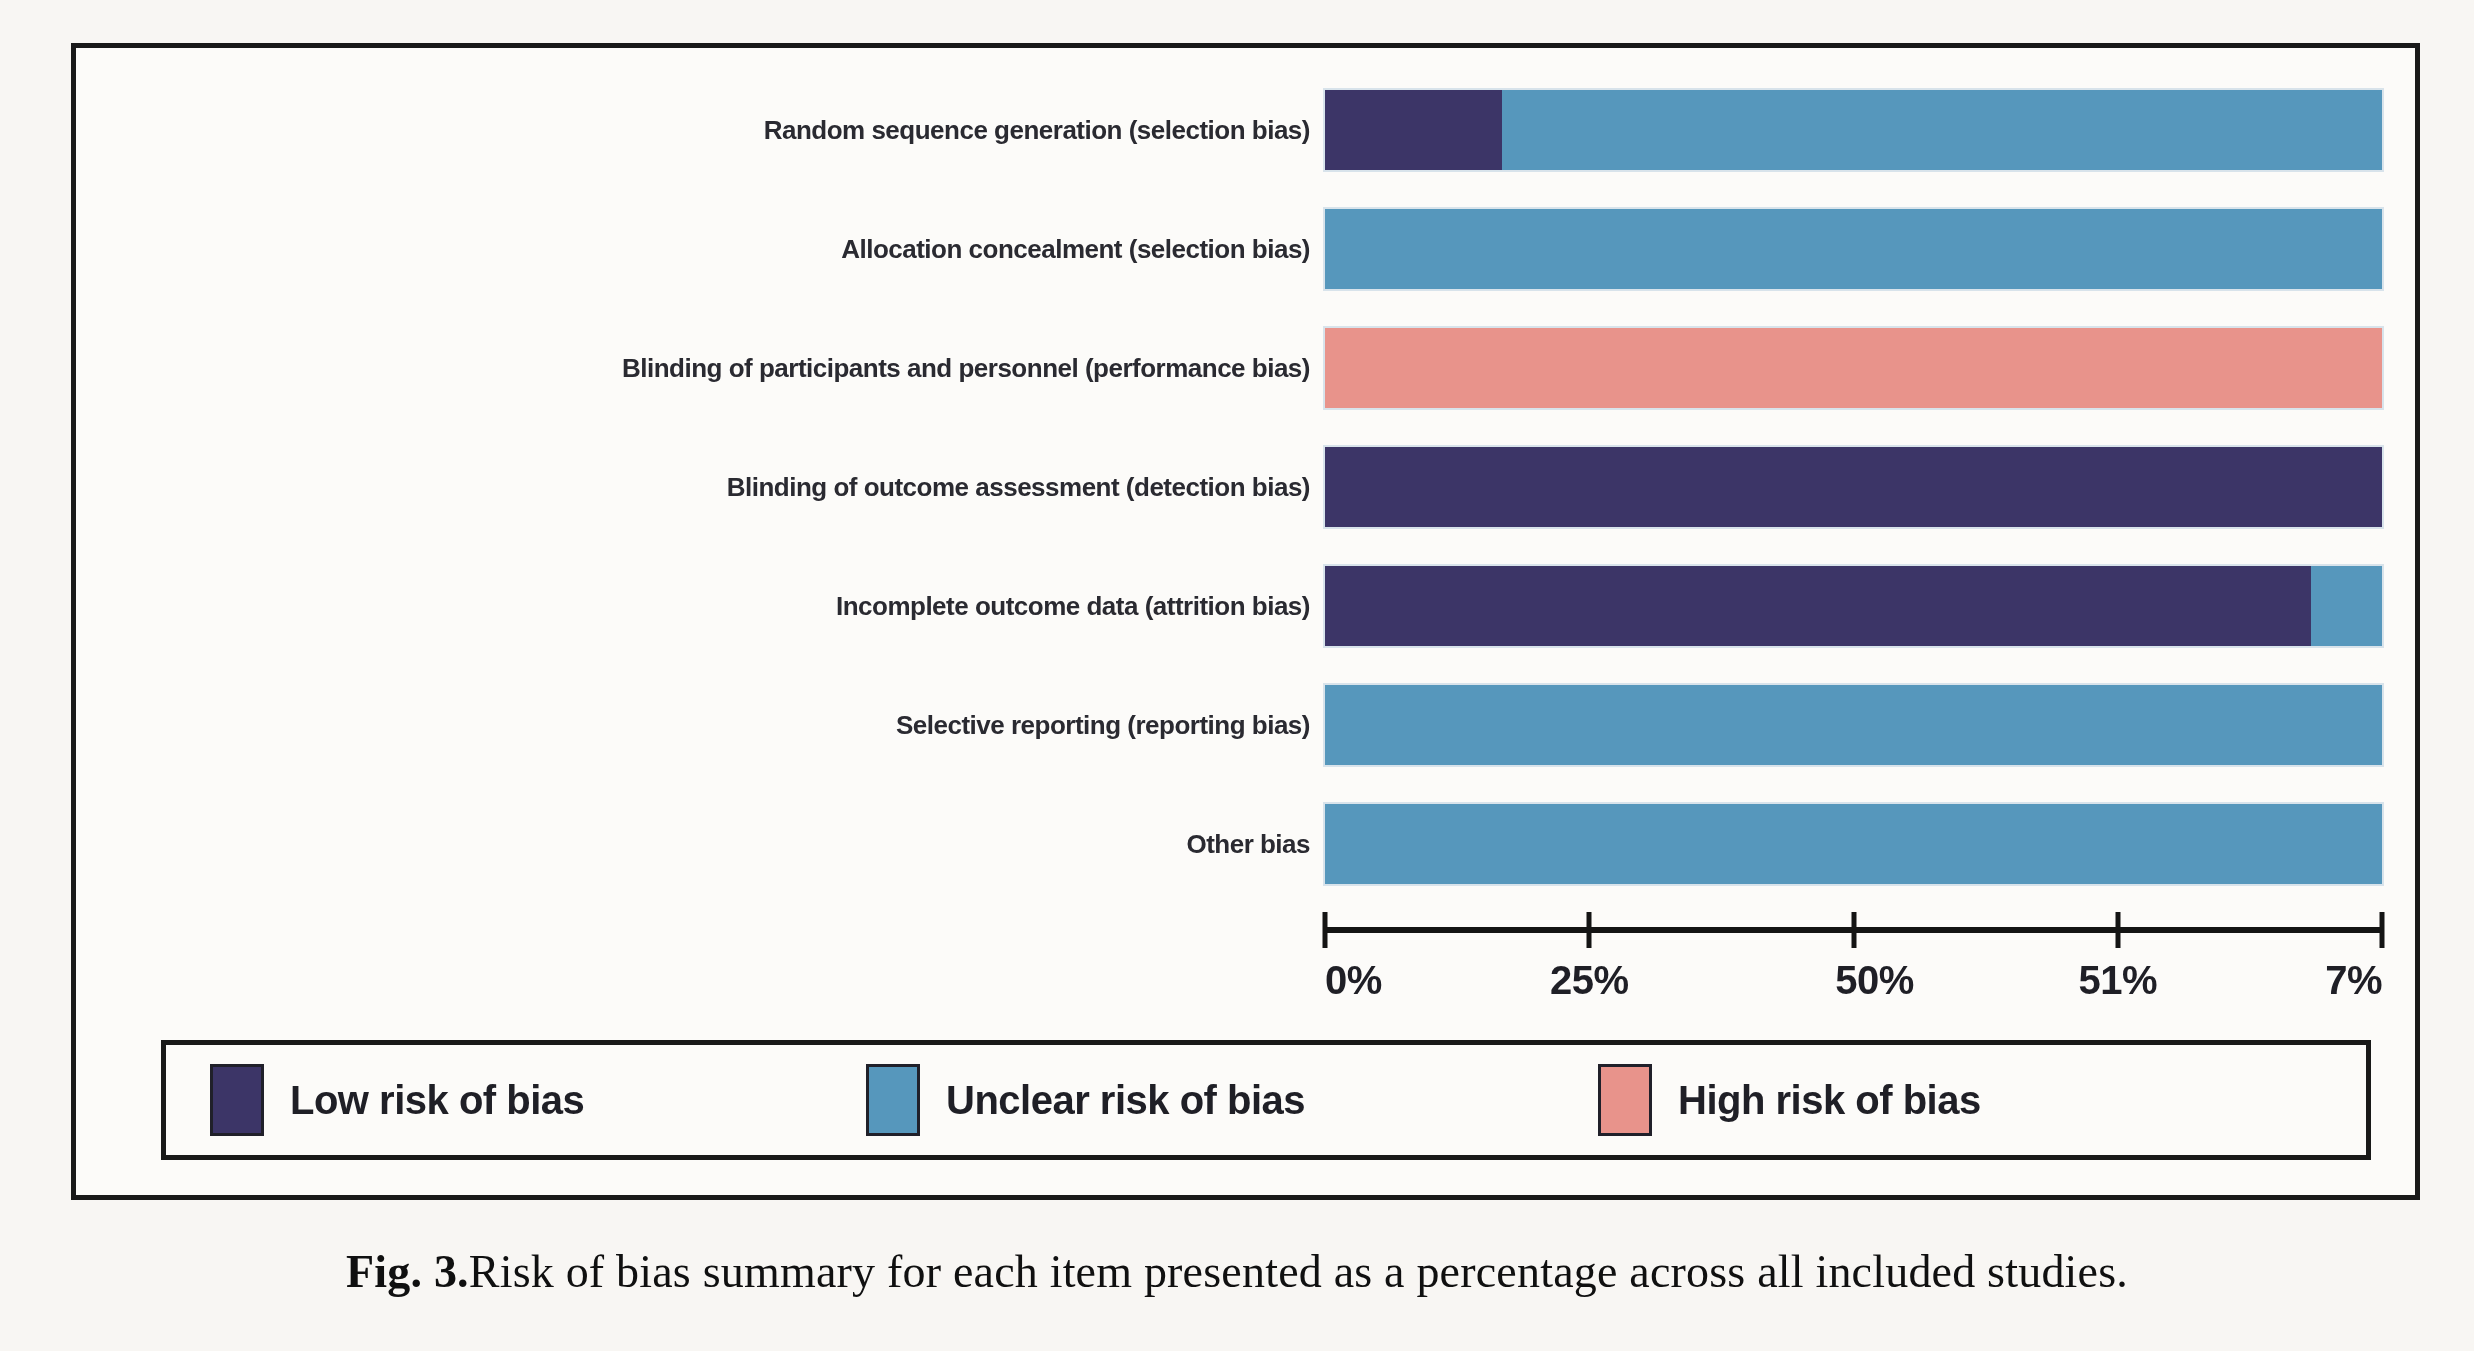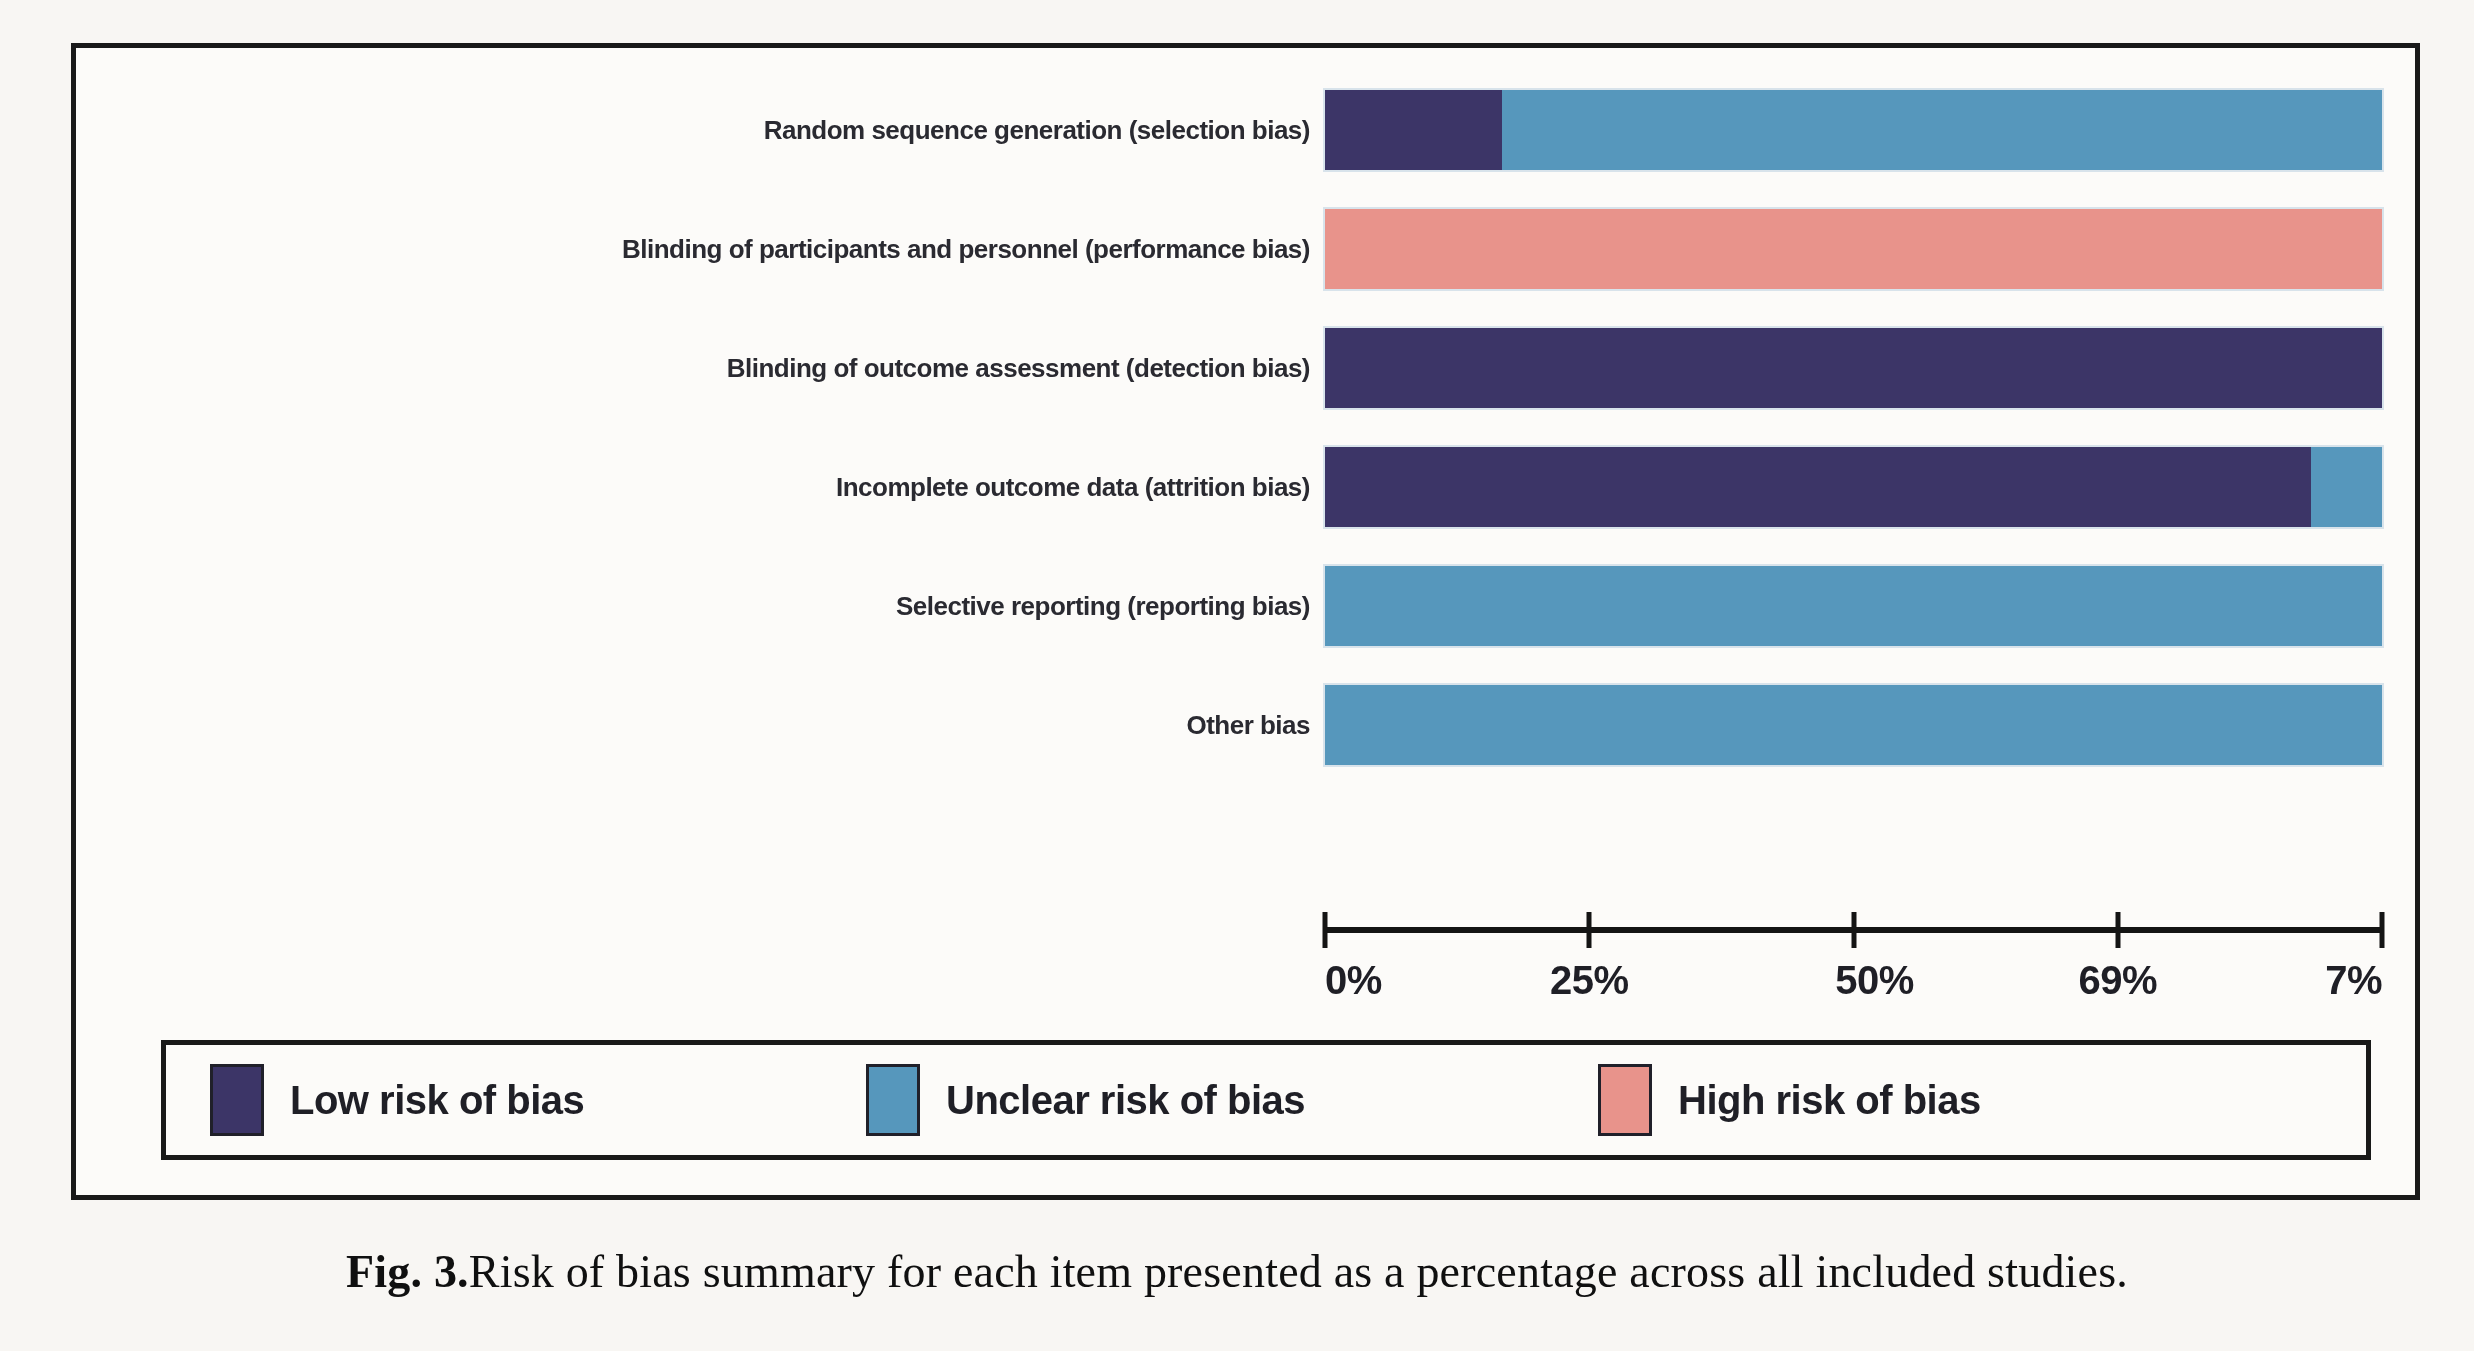--- a/index.html
+++ b/index.html
@@ -67,20 +67,26 @@
 
     <div class="plot">
       <div class="row">
         <div class="row-label">Random sequence generation (selection bias)</div>
         <div class="bar-track">
             <div class="seg" style="width: 16.7%; background: rgb(60, 53, 103);"></div>
             <div class="seg" style="width: 83.3%; background: rgb(86, 151, 188);"></div>
           </div>
       </div>
       <div class="row">
+        <div class="row-label">Allocation concealment (selection bias)</div>
+        <div class="bar-track">
+            <div class="seg" style="width: 100%; background: rgb(86, 151, 188);"></div>
+          </div>
+      </div>
+      <div class="row">
         <div class="row-label">Blinding of participants and personnel (performance bias)</div>
         <div class="bar-track">
             <div class="seg" style="width: 100%; background: rgb(232, 147, 139);"></div>
           </div>
       </div>
       <div class="row">
         <div class="row-label">Blinding of outcome assessment (detection bias)</div>
         <div class="bar-track">
             <div class="seg" style="width: 100%; background: rgb(60, 53, 103);"></div>
           </div>
@@ -109,21 +115,21 @@
     <div class="axis">
       <div class="axis-line"></div>
       <div>
           <div class="tick" style="left: 0%;"></div>
           <div class="tick-label" style="left: 0%; transform: none;">0%</div>
           <div class="tick" style="left: 25%;"></div>
           <div class="tick-label" style="left: 25%; transform: translateX(-50%);">25%</div>
           <div class="tick" style="left: 50%;"></div>
           <div class="tick-label" style="left: 50%; transform: translateX(-50%); margin-left: 21px;">50%</div>
           <div class="tick" style="left: 75%;"></div>
-          <div class="tick-label" style="left: 75%; transform: translateX(-50%);">69%</div>
+          <div class="tick-label" style="left: 75%; transform: translateX(-50%);">51%</div>
           <div class="tick" style="left: 100%;"></div>
           <div class="tick-label" style="left: 100%; transform: translateX(-100%);">7%</div>
         </div>
     </div>
 
     <div class="legend">
       <div class="legend-item" style="left:44px">
         <span class="swatch" style="background: rgb(60, 53, 103);"></span>
         <span class="legend-label">Low risk of bias</span>
       </div>

